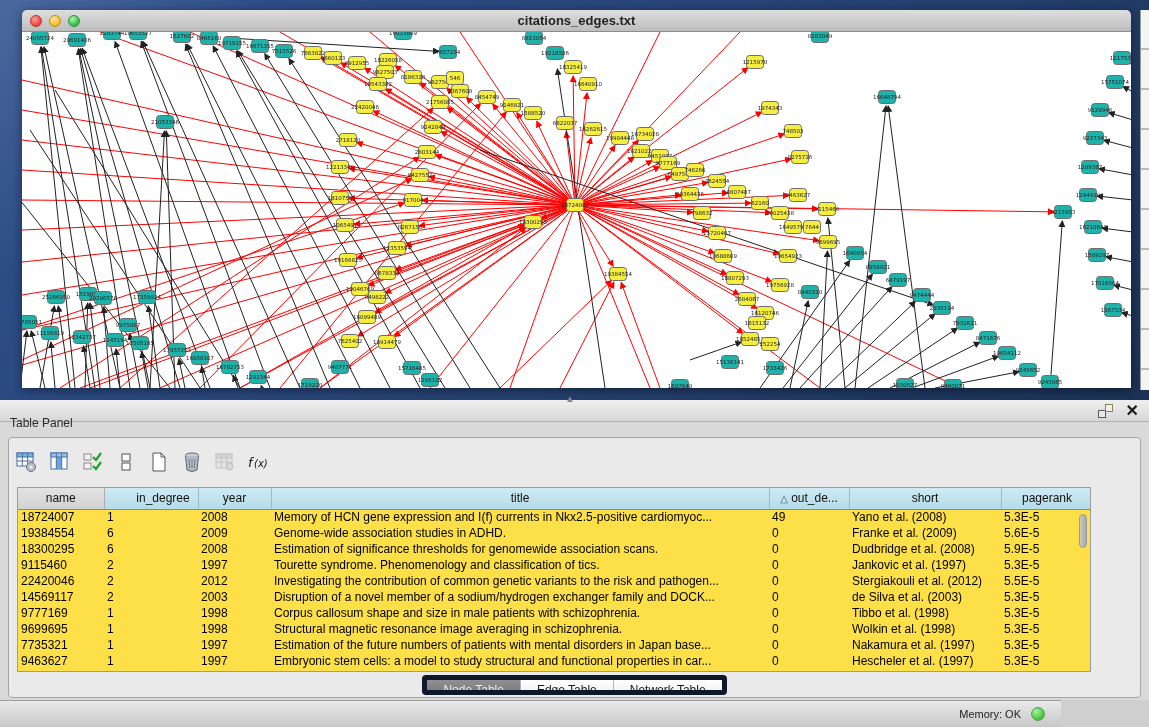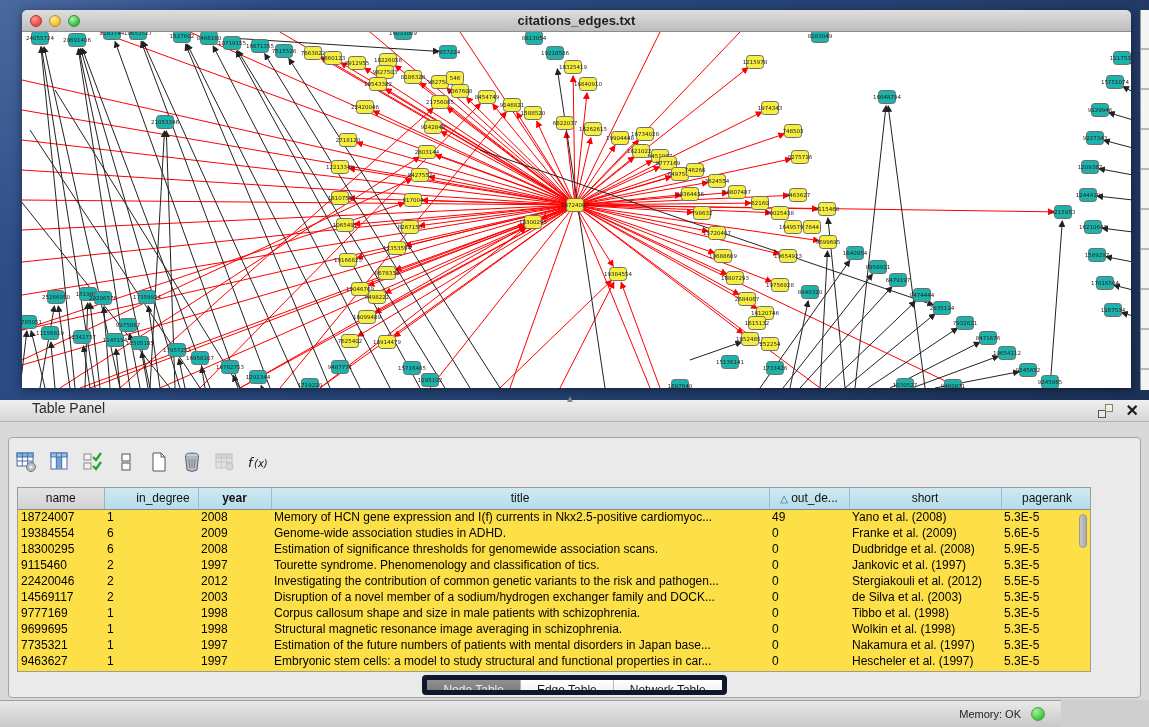--- a/index.html
+++ b/index.html
@@ -22,21 +22,21 @@
   .light.yellow { background:radial-gradient(circle at 35% 30%,#ffe9a8,#f6c231 60%,#cf9c1d); border:1px solid #b8901f; }
   .light.green  { background:radial-gradient(circle at 35% 30%,#b6f2b0,#3ec44f 60%,#2a9c3c); border:1px solid #2f933d; }
   .canvas { position:absolute; left:0; top:22px; width:1109px; height:356px; background:#fff; overflow:hidden; }
   .right-strip { position:absolute; left:1140px; top:10px; width:9px; height:380px; background:
     repeating-linear-gradient(#f4f4f4 0 38px, #b9b9b9 38px 40px); border-left:1px solid #9a9a9a; }
 
   
   .table-panel { position:absolute; left:0; top:400px; width:1149px; height:300px; background:#d9d9d9; }
   .tp-header { position:absolute; left:0; top:0; width:100%; height:22px;
     background:linear-gradient(#efefef,#d7d7d7); border-bottom:1px solid #b3b3b3; }
-  .tp-title { position:absolute; left:10px; top:0; font-size:14px; color:#2b2b2b;margin-left:22px; }
+  .tp-title { position:absolute; left:10px; top:16px; font-size:12px; color:#2b2b2b; }
   .tp-float { position:absolute; right:36px; top:4px; width:15px; height:14px; cursor:pointer; }
   .tp-float .sq1 { position:absolute; left:0; bottom:0; width:8px; height:8px; border:1.5px solid #55585f; background:#e9e9e9; }
   .tp-float .sq2 { position:absolute; right:0; top:0; width:8px; height:8px; border:1.5px solid #8d8353; background:#efefef; }
   .tp-close { position:absolute; right:10px; top:1px; font-size:16px; font-weight:bold; color:#1c1c1c; cursor:pointer; line-height:20px; }
   .tp-inner { position:absolute; left:8px; top:37px; width:1133px; height:261px;
     background:#eaeaea; border:1px solid #a5a5a5; border-radius:4px; }
   .splitter-grip { position:absolute; left:565px; top:-7px; color:#8a8a8a; font-size:10px; }
 
   
   .toolbar { position:absolute; left:6px; top:8px; height:32px; display:flex; align-items:center; gap:9px; }
@@ -888,21 +888,21 @@
     <div class="combo">
       <span>citations_edges.txt</span>
       <span class="spin">▲<br>▼</span>
     </div>
     <div class="grid">
       <table id="data-table">
         <thead>
             <tr id="head-row">
               <th class="gray" style="width: 86px;">name</th>
               <th style="width: 94px; padding-left: 24px;">in_degree</th>
-              <th style="width: 73px; font-weight: bold;">year</th>
+              <th style="width: 73px;">year</th>
               <th style="width: 498px;">title</th>
               <th style="width: 80px;"><span class="sort">△</span> out_de...</th>
               <th style="width: 152px; margin-top: 17px;">short</th>
               <th style="width: 92px;">pagerank</th>
               <th style="width: 29px;"></th>
             </tr>
           </thead>
         <tbody id="body-rows">
             <tr>
               <td>18724007</td>

